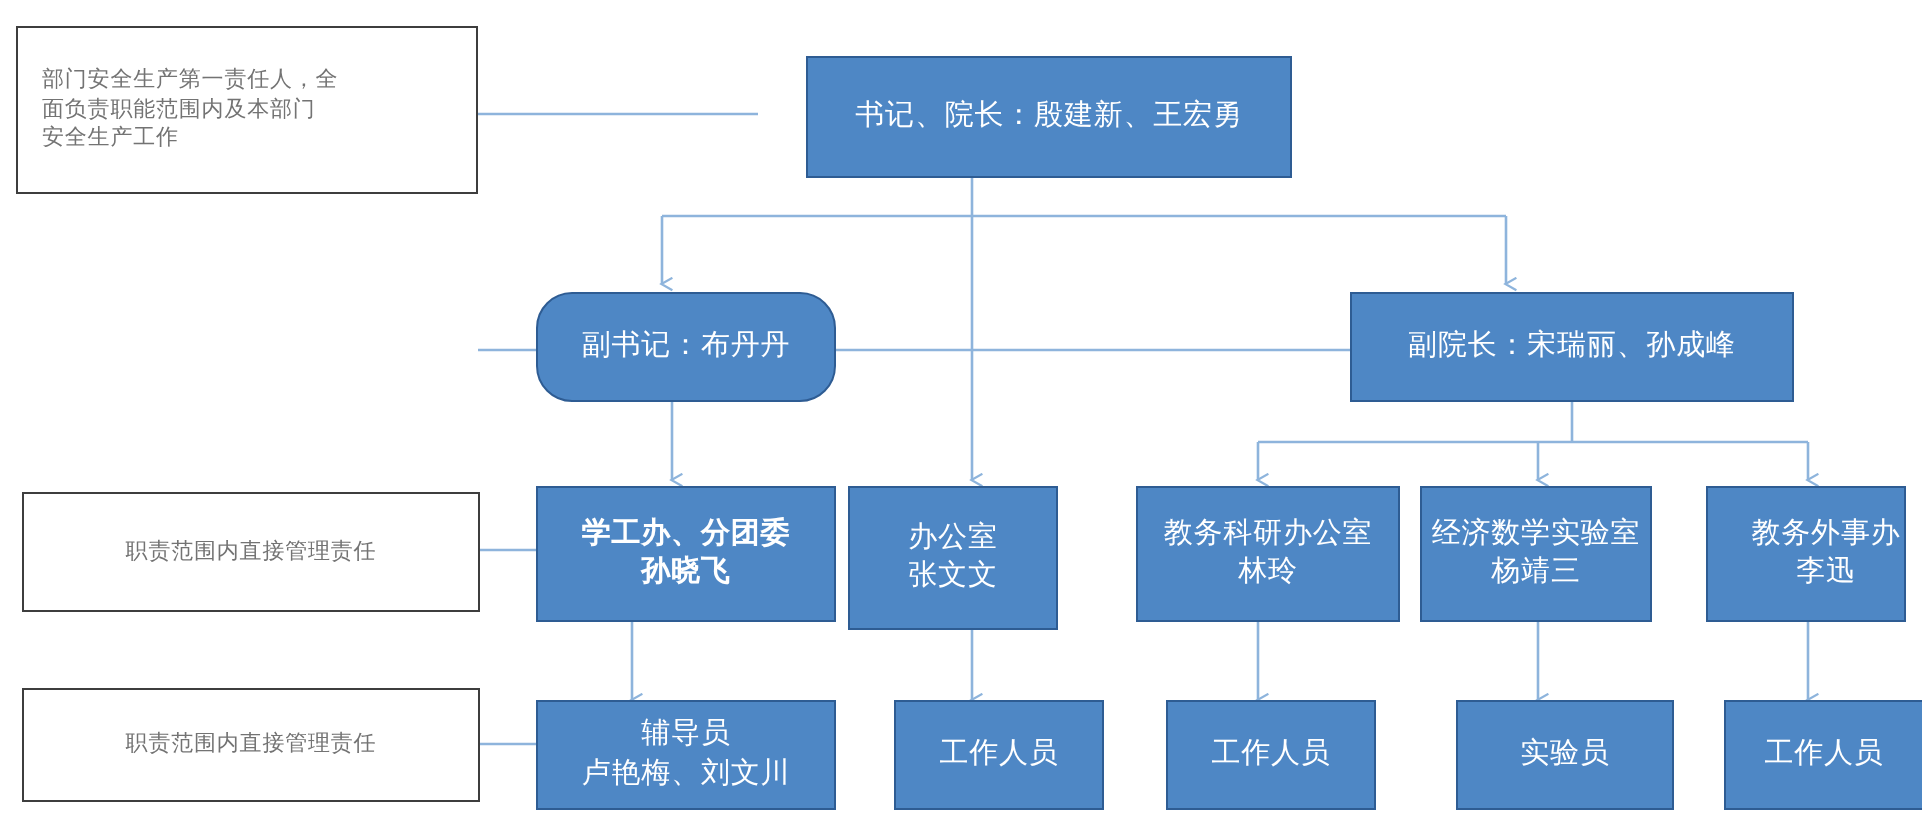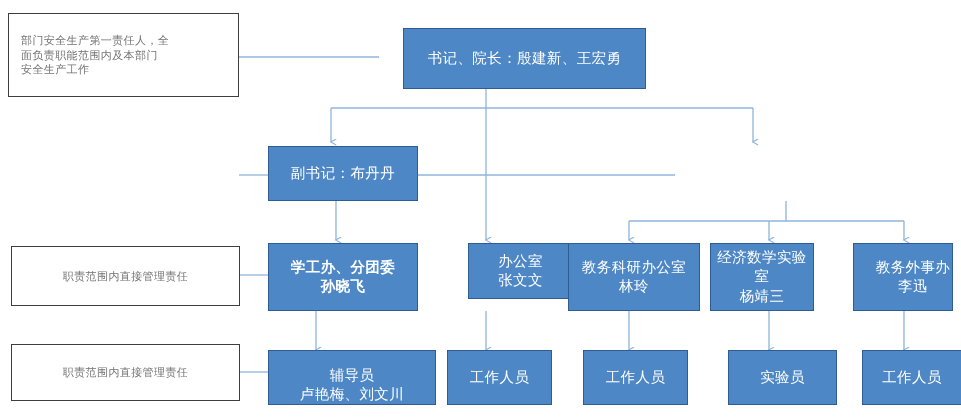--- a/index.html
+++ b/index.html
@@ -119,51 +119,54 @@
   </div>
 
   <div class="node node-label" style="left:11px; top:344px; width:229px; height:57px;">
     <span class="node-inner">职责范围内直接管理责任</span>
   </div>
 
   <div class="node node-blue" style="left:379px; top:28px; width:243px; height:61px;margin-left:24px;">
     <span class="node-inner">书记、院长：殷建新、王宏勇</span>
   </div>
 
-  <div class="node node-blue" style="left:268px; top:146px; width:150px; height:55px;">
+  <div class="node node-blue" style="left:268px; top:146px; width:150px; height:55px;border-radius:18px;">
     <span class="node-inner">副书记：布丹丹</span>
   </div>
 
+  <div class="node node-blue" style="left:675px; top:146px; width:222px; height:55px;">
+    <span class="node-inner">副院长：宋瑞丽、孙成峰</span>
+  </div>
 
   <div class="node node-blue" style="left:268px; top:243px; width:150px; height:68px;font-weight:bold;">
     <span class="node-inner">学工办、分团委
 孙晓飞</span>
   </div>
 
-  <div class="node node-blue" style="left:468px; top:243px; width:105px; height:56px;">
+  <div class="node node-blue" style="left:424px; top:243px; width:105px; height:72px;">
     <span class="node-inner">办公室
 张文文</span>
   </div>
 
   <div class="node node-blue" style="left:568px; top:243px; width:132px; height:68px;">
     <span class="node-inner">教务科研办公室
 林玲</span>
   </div>
 
-  <div class="node node-blue" style="left:710px; top:243px; width:104px; height:68px;">
+  <div class="node node-blue" style="left:710px; top:243px; width:116px; height:68px;">
     <span class="node-inner">经济数学实验室
 杨靖三</span>
   </div>
 
   <div class="node node-blue" style="left:853px; top:243px; width:100px; height:68px;padding-left:20px;">
     <span class="node-inner">教务外事办
 李迅</span>
   </div>
 
-  <div class="node node-blue" style="left:268px; top:350px; width:168px; height:55px;align-items:flex-end;">
+  <div class="node node-blue" style="left:268px; top:350px; width:150px; height:55px;">
     <span class="node-inner">辅导员
 卢艳梅、刘文川</span>
   </div>
 
   <div class="node node-blue" style="left:447px; top:350px; width:105px; height:55px;">
     <span class="node-inner">工作人员</span>
   </div>
 
   <div class="node node-blue" style="left:583px; top:350px; width:105px; height:55px;">
     <span class="node-inner">工作人员</span>

